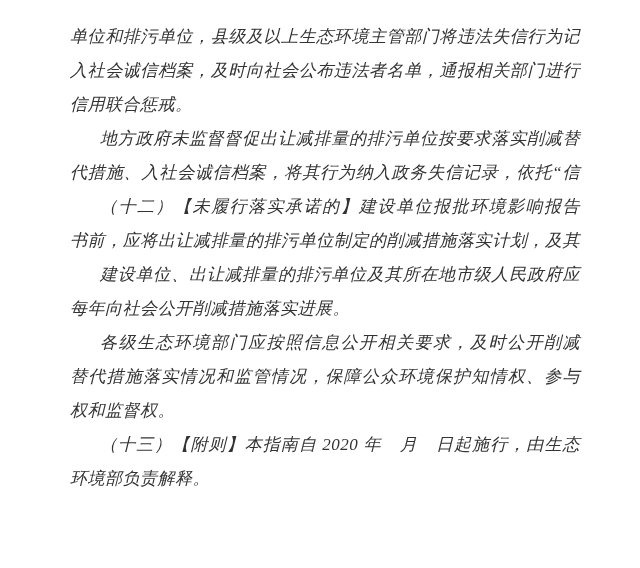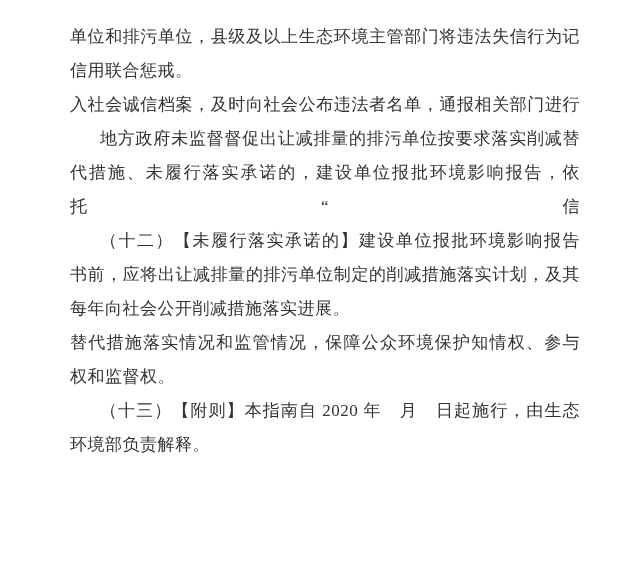--- a/index.html
+++ b/index.html
@@ -6,20 +6,21 @@
     margin: 0;
     padding: 0;
     background: #ffffff;
   }
   .page {
     position: relative;
     width: 640px;
     height: 568px;
     background: #ffffff;
     overflow: hidden;
+    font-style: italic;
   }
   .textblock {
     position: absolute;
     left: 70px;
     top: 20px;
     width: 510px;
     font-family: "Liberation Serif", "DejaVu Serif", serif;
     font-size: 17px;
     line-height: 34px;
     color: #333333;
@@ -38,25 +39,27 @@
     padding-left: 30px;
   }
 </style>
 </head>
 <body>
 
 <div class="page">
   <div class="textblock">
 
   <div class="line just">单位和排污单位，县级及以上生态环境主管部门将违法失信行为记</div>
+      <div class="line just">入社会诚信档案，及时向社会公布违法者名单，通报相关部门进行</div>
       <div class="line">信用联合惩戒。</div>
-      <div class="line just">入社会诚信档案，及时向社会公布违法者名单，通报相关部门进行</div>
       <div class="line just indent">地方政府未监督督促出让减排量的排污单位按要求落实削减替</div>
-      <div class="line just">代措施、未履行落实承诺的，建设单位报批环境影响报告，依托“信</div>
+      <div class="line just">代措施、入社会诚信档案，将其行为纳入政务失信记录，依托“信</div>
       <div class="line just indent">（十二）【未履行落实承诺的】建设单位报批环境影响报告</div>
       <div class="line just">书前，应将出让减排量的排污单位制定的削减措施落实计划，及其</div>
+      <div class="line just indent">建设单位、出让减排量的排污单位及其所在地市级人民政府应</div>
       <div class="line">每年向社会公开削减措施落实进展。</div>
+      <div class="line just indent">各级生态环境部门应按照信息公开相关要求，及时公开削减</div>
       <div class="line just">替代措施落实情况和监管情况，保障公众环境保护知情权、参与</div>
       <div class="line">权和监督权。</div>
       <div class="line just indent">（十三）【附则】本指南自 2020 年　月　日起施行，由生态</div>
       <div class="line">环境部负责解释。</div>
     </div>
 </div>
 
 </body></html>

